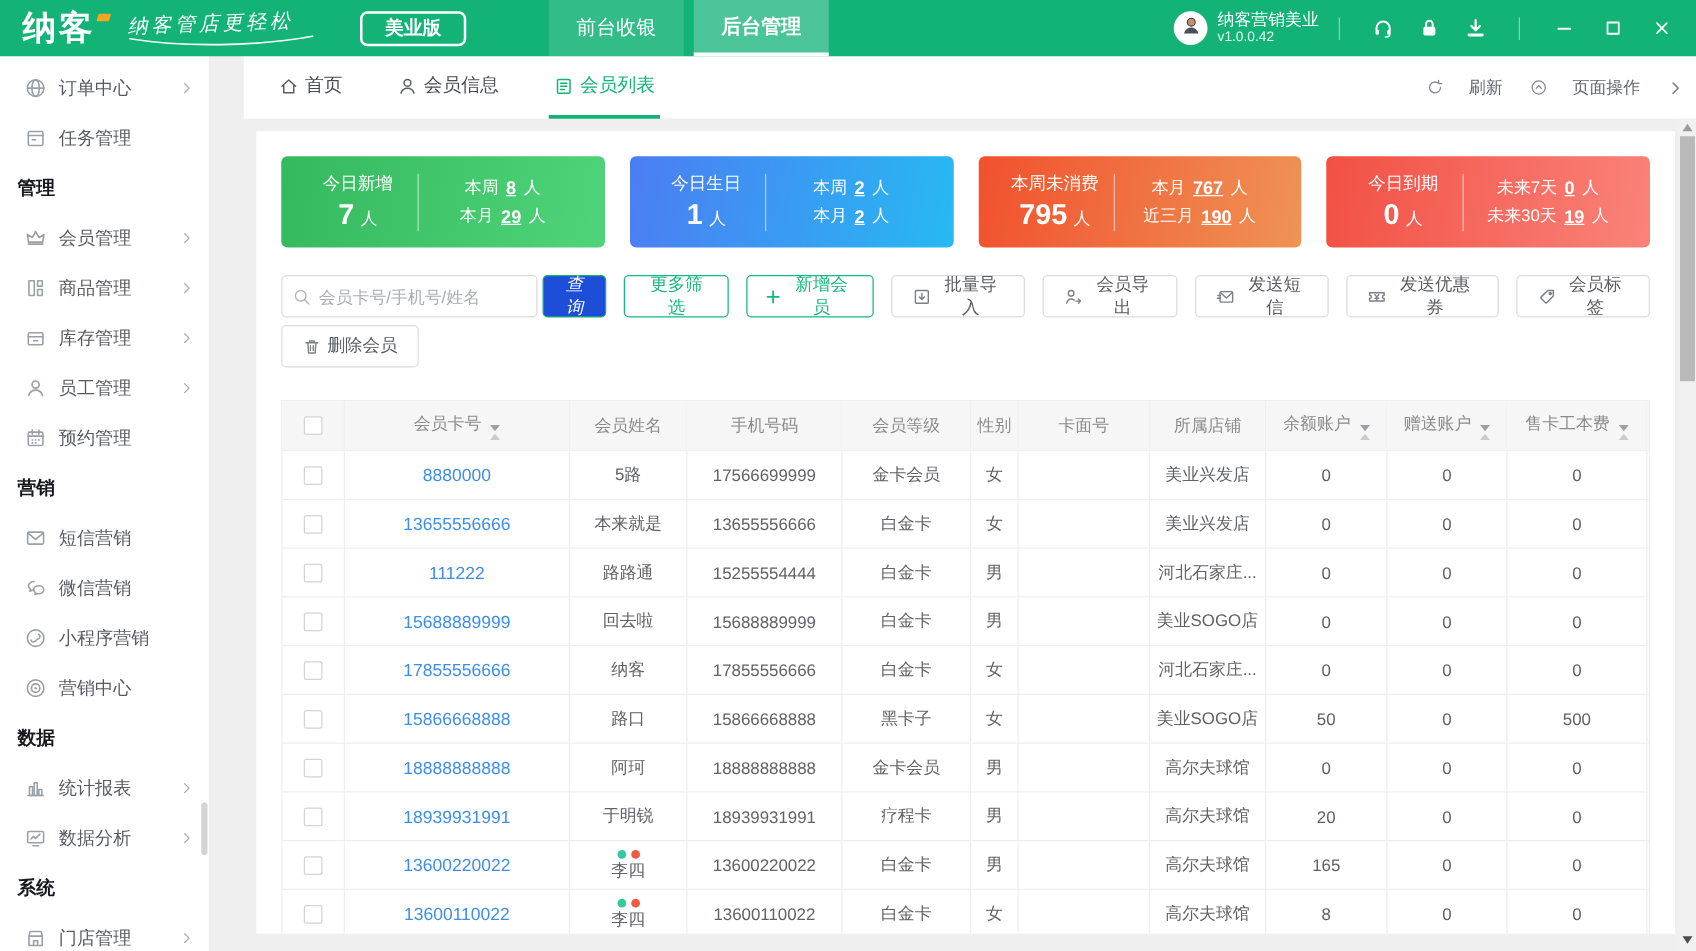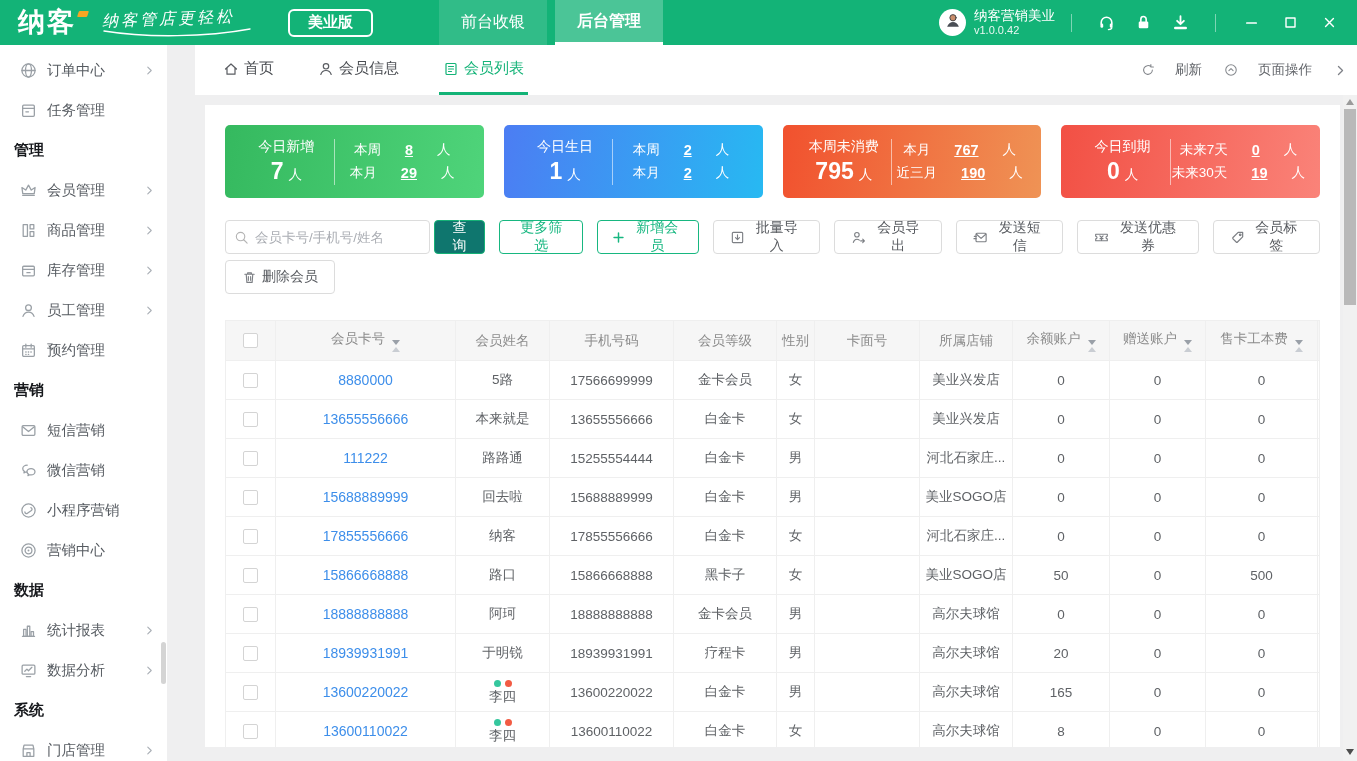--- a/index.html
+++ b/index.html
@@ -67,37 +67,37 @@
   
   .stats-row { display:flex; gap:20px; }
   .stat-card { flex:1; height:73px; border-radius:5px; color:#fff; display:flex; align-items:center;
     padding:0 14px; }
   .sc-left { width:41%; text-align:center; }
   .sc-title { font-size:14px; margin-bottom:2px; }
   .sc-big { font-size:23px; font-weight:bold; margin-right:5px; }
   .sc-unit2 { font-size:13.5px; }
   .sc-div { width:1px; height:46px; background:rgba(255,255,255,.55); }
   .sc-right { flex:1; display:flex; flex-direction:column; gap:5px; align-items:center; }
-  .sc-line { font-size:13.5px; display:flex; align-items:center; gap:24px; }
+  .sc-line { font-size:13.5px; display:flex; align-items:flex-end; gap:6px; }
   .sc-num { font-weight:bold; text-decoration:underline; font-size:14.5px; }
 
   
   .toolbar-row { display:flex; align-items:center; gap:14px; margin-top:22px; }
   .toolbar-row2 { margin-top:6px; }
   .search-group { display:flex; gap:4px; }
   .search-box { width:205px; height:34px; border:1px solid #dcdcdc; border-radius:4px; background:#fff;
     display:flex; align-items:center; padding:0 8px; }
   .search-ic { color:#b4b4b4; font-size:15px; display:inline-flex; margin-right:6px; }
   .search-box input { border:none; outline:none; flex:1; min-width:0; font-size:13.5px; color:#1d4ed8;
     font-family:inherit; }
   .search-box input::placeholder { color:#aaadb3; }
   .btn { height:34px; border-radius:4px; font-size:14px; cursor:pointer; display:inline-flex;
     align-items:center; gap:5px; padding:0 14px; font-family:inherit; background:#fff; }
   .btn .b-ic { display:inline-flex; font-size:15px; }
-  .btn.solid { background:#0f766e; border:1px solid #15b176; color:#fff; padding:0 15px; }
+  .btn.solid { background:#1d4ed8; border:1px solid #15b176; color:#fff; padding:0 15px;font-style:italic; }
   .btn.outline-green { border:1px solid #17b780; color:#17b780; }
   .btn.outline-green .b-ic { font-size:13px; }
   .btn.gray { border:1px solid #dcdcdc; color:#595c61; padding:0 16px; }
   .btn.gray .b-ic { color:#7c7f84; }
 
   
   .member-table { width:100%; margin-top:26px; border-collapse:collapse; table-layout:fixed; }
   .member-table th, .member-table td { border:1px solid #efefef; text-align:center;
     font-weight:normal; overflow:hidden; white-space:nowrap; }
   .member-table th { height:40px; background:#f6f6f6; color:#8b8b8b; font-size:13.5px; }

